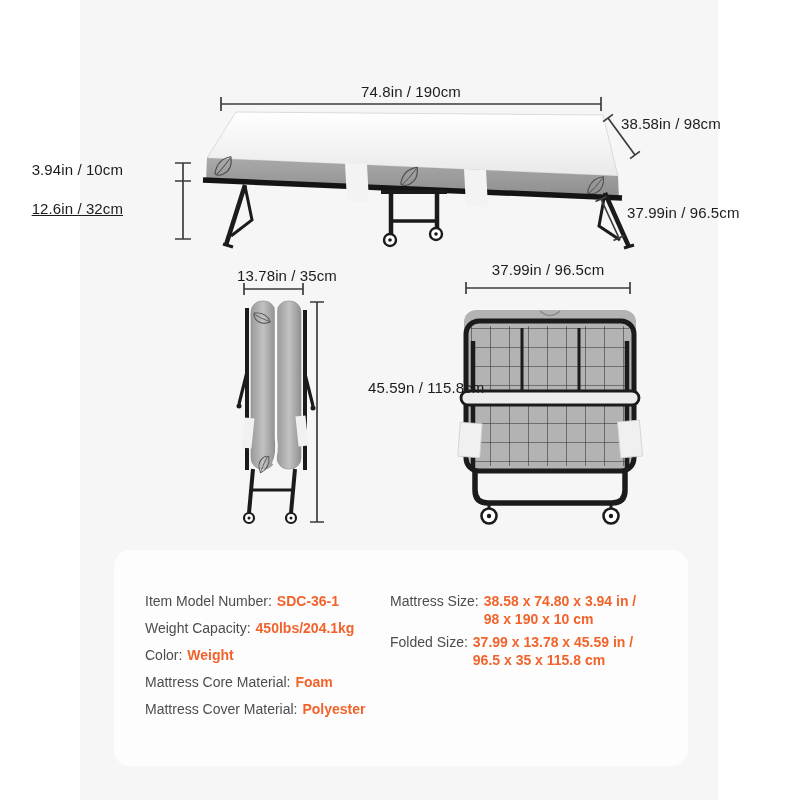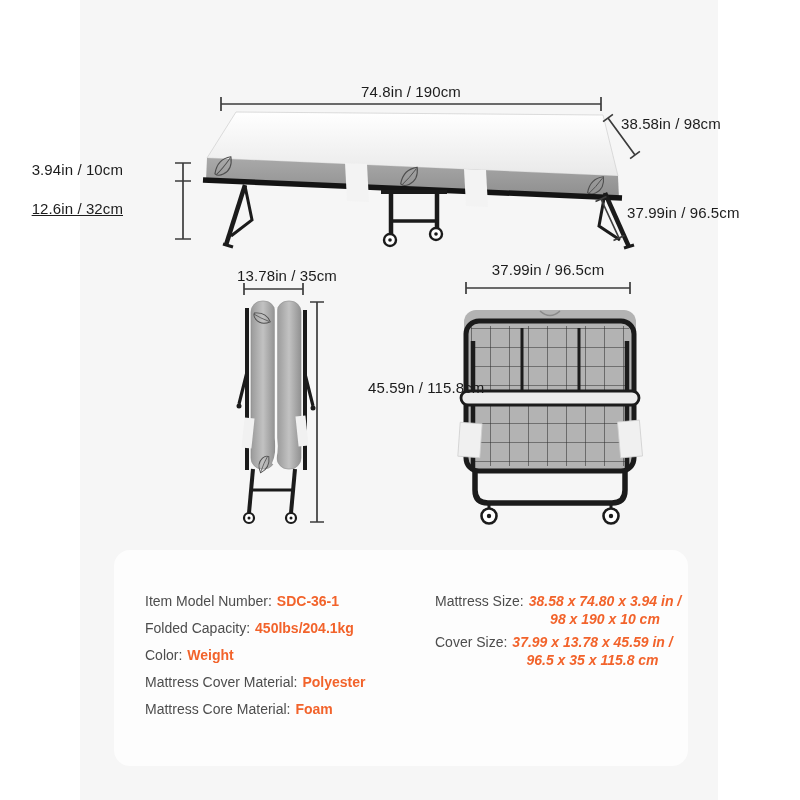--- a/index.html
+++ b/index.html
@@ -2,28 +2,28 @@
 <html><head>
 <meta charset="utf-8">
 <style>
   html,body{margin:0;padding:0;}
   body{width:800px;height:800px;background:#ffffff;font-family:"Liberation Sans",sans-serif;}
   .canvas{position:relative;width:745px;height:800px;background:#ffffff;overflow:hidden;}
   .band{position:absolute;left:80px;top:0;width:638px;height:800px;background:#f6f6f6;}
   svg.art{position:absolute;left:0;top:0;}
   .dim{position:absolute;color:#1c1c1c;font-size:15px;line-height:18px;white-space:nowrap;letter-spacing:0.1px;}
   .dim.centered{transform:translateX(-50%);}
-  .panel{position:absolute;left:114px;top:550px;width:574px;height:216px;background:#fdfdfd;border-radius:16px;box-sizing:border-box;padding:42px 12px 0 31px;display:flex;gap:45px;}
+  .panel{position:absolute;left:114px;top:550px;width:574px;height:216px;background:#fdfdfd;border-radius:16px;box-sizing:border-box;padding:42px 12px 0 31px;display:flex;}
   .col-left{width:245px;flex:0 0 245px;}
   .col-right{flex:1;}
   .spec-row{margin-bottom:9px;font-size:14px;line-height:18px;color:#4d4d4d;white-space:nowrap;}
   .col-right .spec-row{margin-bottom:5px;}
   .spec-label{margin-right:5px;}
   .spec-value{color:#f2632b;font-weight:700;}
-  .multi{display:inline-block;text-align:center;vertical-align:top;white-space:nowrap;font-style:italic;}
+  .multi{display:inline-block;vertical-align:top;white-space:nowrap;}
 </style>
 </head>
 <body>
 
 <div class="canvas">
   <div class="band"></div>
 
   <svg class="art" width="800" height="800" viewBox="0 0 800 800">
     <defs>
       <linearGradient id="gTop" x1="0" y1="0" x2="0" y2="1">
@@ -141,34 +141,34 @@
   <div class="dim centered" style="left:287px;top:267px;">13.78in / 35cm</div>
   <div class="dim" style="left:326px;top:379px;margin-left:42px;">45.59n / 115.8cm</div>
   <div class="dim centered" style="left:548px;top:261px;">37.99in / 96.5cm</div>
 
   <div class="panel">
     <div class="col-left">
       <div class="spec-row">
         <span class="spec-label">Item Model Number:</span><span class="spec-value">SDC-36-1</span>
       </div>
       <div class="spec-row">
-        <span class="spec-label">Folded Capacity:</span><span class="spec-value">450lbs/204.1kg</span>
+        <span class="spec-label">Weight Capacity:</span><span class="spec-value">450lbs/204.1kg</span>
       </div>
       <div class="spec-row">
         <span class="spec-label">Color:</span><span class="spec-value">Weight</span>
       </div>
       <div class="spec-row">
-        <span class="spec-label">Mattress Cover Material:</span><span class="spec-value">Polyester</span>
+        <span class="spec-label">Mattress Core Material:</span><span class="spec-value">Foam</span>
       </div>
       <div class="spec-row">
-        <span class="spec-label">Mattress Core Material:</span><span class="spec-value">Foam</span>
+        <span class="spec-label">Mattress Cover Material:</span><span class="spec-value">Polyester</span>
       </div>
     </div>
     <div class="col-right">
       <div class="spec-row">
         <span class="spec-label">Mattress Size:</span><span class="spec-value multi"><span>38.58 x 74.80 x 3.94 in /</span><br><span>98 x 190 x 10 cm</span></span>
       </div>
       <div class="spec-row">
-        <span class="spec-label">Cover Size:</span><span class="spec-value multi"><span>37.99 x 13.78 x 45.59 in /</span><br><span>96.5 x 35 x 115.8 cm</span></span>
+        <span class="spec-label">Folded Size:</span><span class="spec-value multi"><span>37.99 x 13.78 x 45.59 in /</span><br><span>96.5 x 35 x 115.8 cm</span></span>
       </div>
     </div>
   </div>
 </div>
 
 </body></html>

